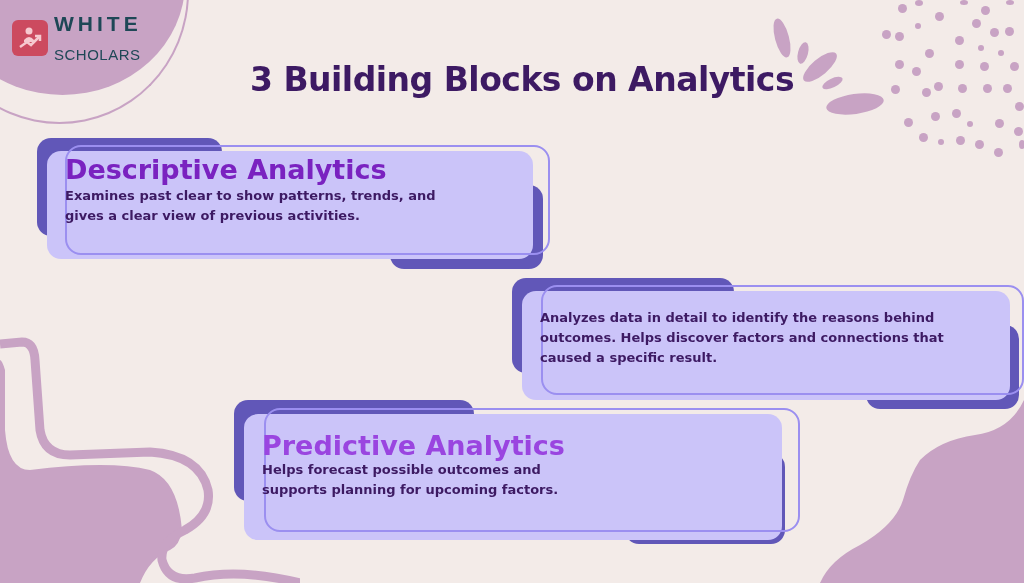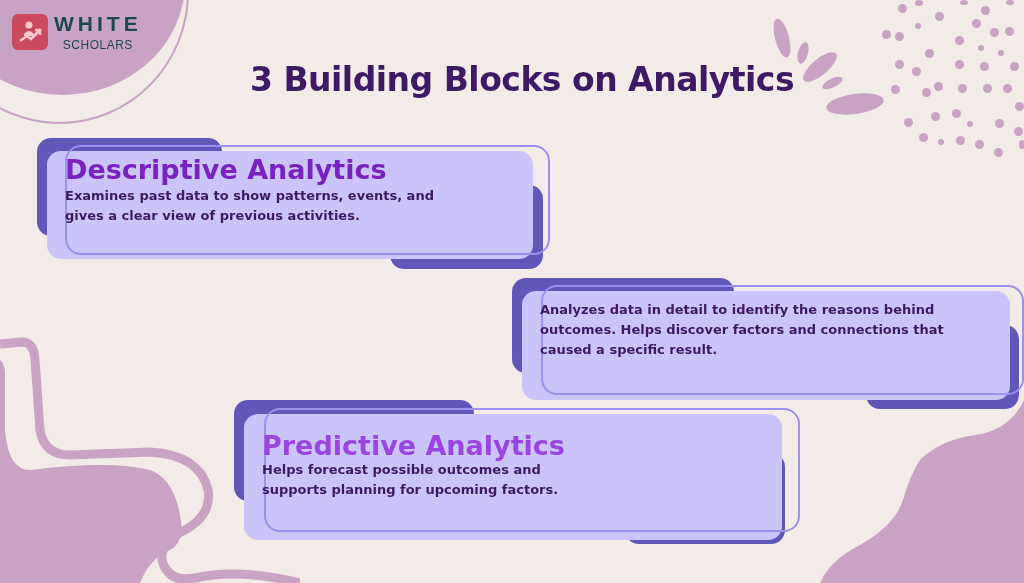--- a/index.html
+++ b/index.html
@@ -12,21 +12,21 @@
 
   
   .tl-blob { left: -60px; top: -130px; width: 245px; height: 225px; border-radius: 50%; background: #c8a3c4; }
   .tl-ring { left: -70px; top: -140px; width: 255px; height: 260px; border-radius: 50%; border: 2px solid #c8a3c4; border-top-color: transparent; border-left-color: transparent; }
 
   
   .logo { left: 12px; top: 13px; display: flex; align-items: center; gap: 6px; }
   .logo-badge { width: 36px; height: 36px; border-radius: 6px; background: #cc4a5f; display: flex; align-items: center; justify-content: center; }
   .logo-text { display: flex; flex-direction: column; line-height: 1; color: #1e4756; }
   .logo-line1 { font-size: 21px; font-weight: 700; letter-spacing: 4px; }
-  .logo-line2 { font-size: 12px; letter-spacing: 0.5px; margin-top: 5px; text-align: center; }
+  .logo-line2 { font-size: 15px; letter-spacing: 0.5px; margin-top: 13px; }
 
   .title { left: 0; width: 1044px; top: 60px; text-align: center; font-size: 33px; font-weight: 900; color: #3d1a63; font-family: "DejaVu Sans", sans-serif; letter-spacing: -0.5px; }
 
   
   .petal { background: #c8a3c4; border-radius: 50%; position: absolute; }
   .dot { background: #c8a3c4; border-radius: 50%; position: absolute; }
 
   
   .card-back { position: absolute; background: #6157b8; border-radius: 14px; }
   .card-mid { position: absolute; background: #cbc4f9; border-radius: 14px; }
@@ -124,33 +124,33 @@
 </svg>
 
 <div>
   <div class="card-back" style="left:37px;top:138px;width:185px;height:98px;"></div>
   <div class="card-back" style="left:390px;top:185px;width:153px;height:84px;"></div>
   <div class="card-mid" style="left:47px;top:151px;width:486px;height:108px;"></div>
   <div class="card-outline" style="left:65px;top:145px;width:481px;height:106px;"></div>
   <div class="card-content" style="left:65px;top:156px;width:440px;">
     <div class="card-title">Descriptive Analytics</div>
     <div class="card-body">
-      <div>Examines past data to show patterns, events, and</div>
+      <div>Examines past clear to show patterns, trends, and</div>
       <div>gives a clear view of previous activities.</div>
     </div>
   </div>
 </div>
 
 <div>
   <div class="card-back" style="left:512px;top:278px;width:222px;height:95px;"></div>
   <div class="card-back" style="left:866px;top:325px;width:153px;height:84px;"></div>
   <div class="card-mid" style="left:522px;top:291px;width:488px;height:109px;"></div>
   <div class="card-outline" style="left:541px;top:285px;width:479px;height:106px;"></div>
   <div class="card-content" style="left:540px;top:292px;width:470px;">
-    <div class="card-body" style="margin-top:8px;">
+    <div class="card-body" style="margin-top:16px;">
       <div>Analyzes data in detail to identify the reasons behind</div>
       <div>outcomes. Helps discover factors and connections that</div>
       <div>caused a specific result.</div>
     </div>
   </div>
 </div>
 
 <div>
   <div class="card-back" style="left:234px;top:400px;width:240px;height:101px;"></div>
   <div class="card-back" style="left:625px;top:453px;width:160px;height:91px;"></div>

